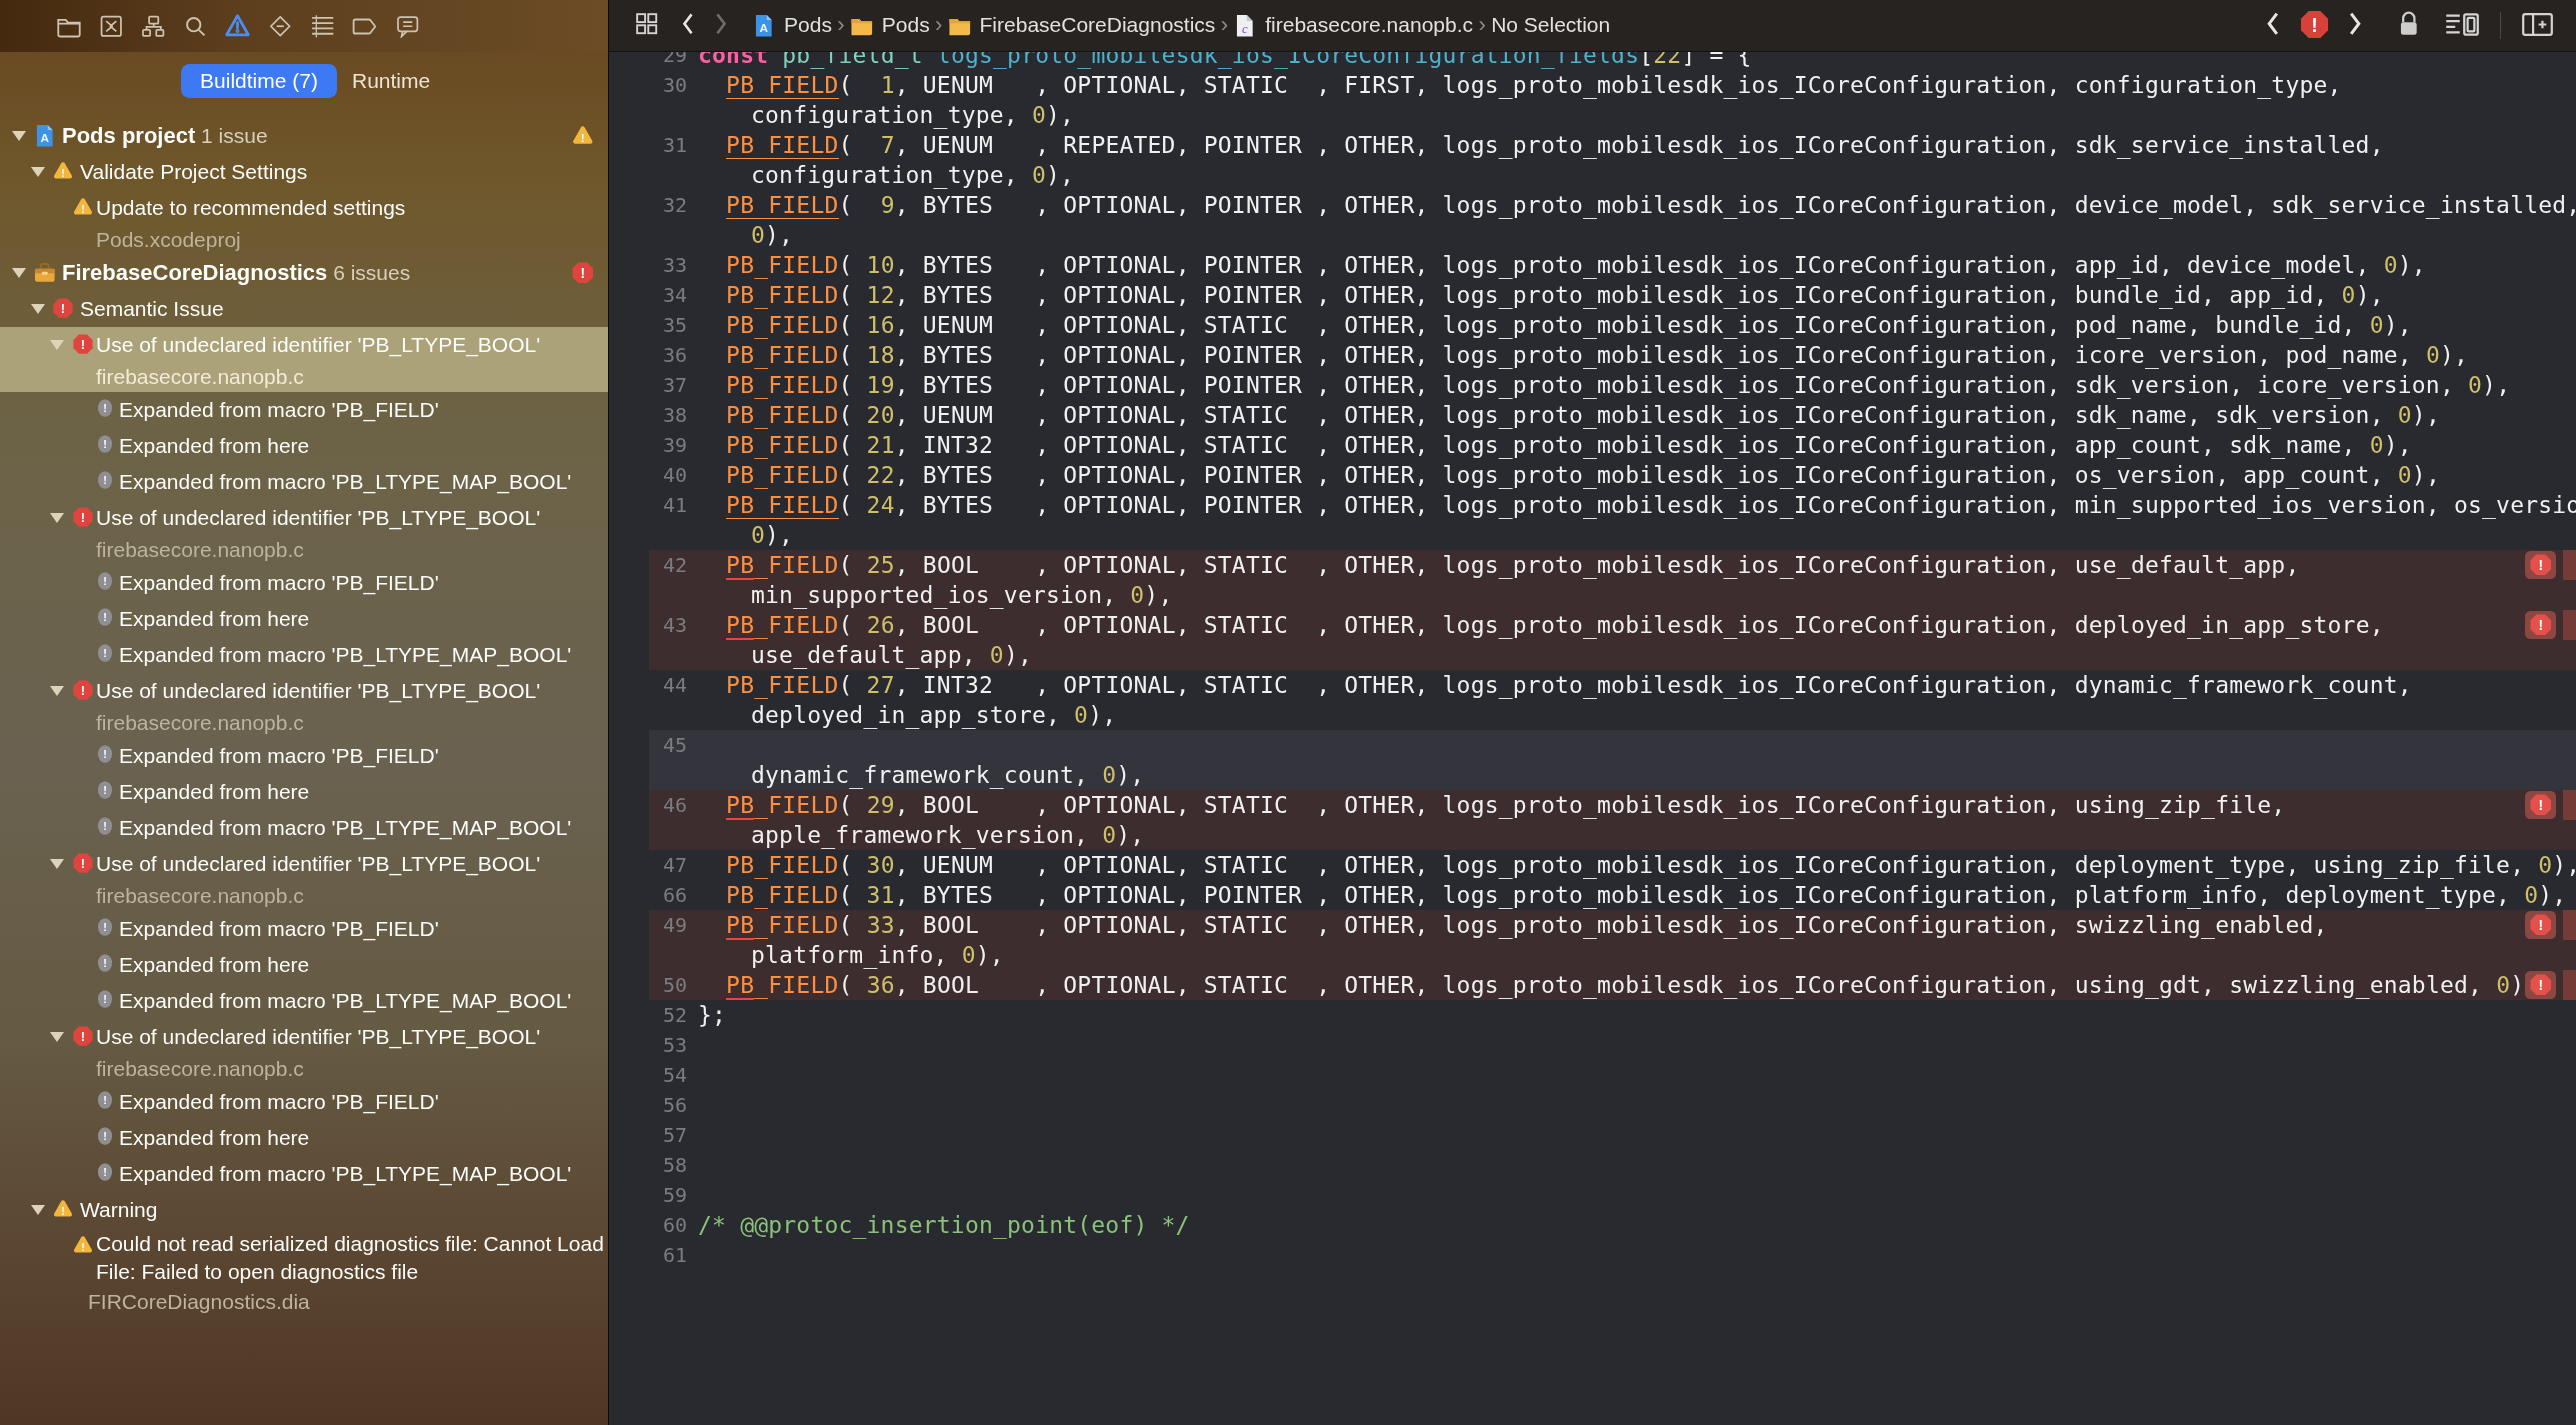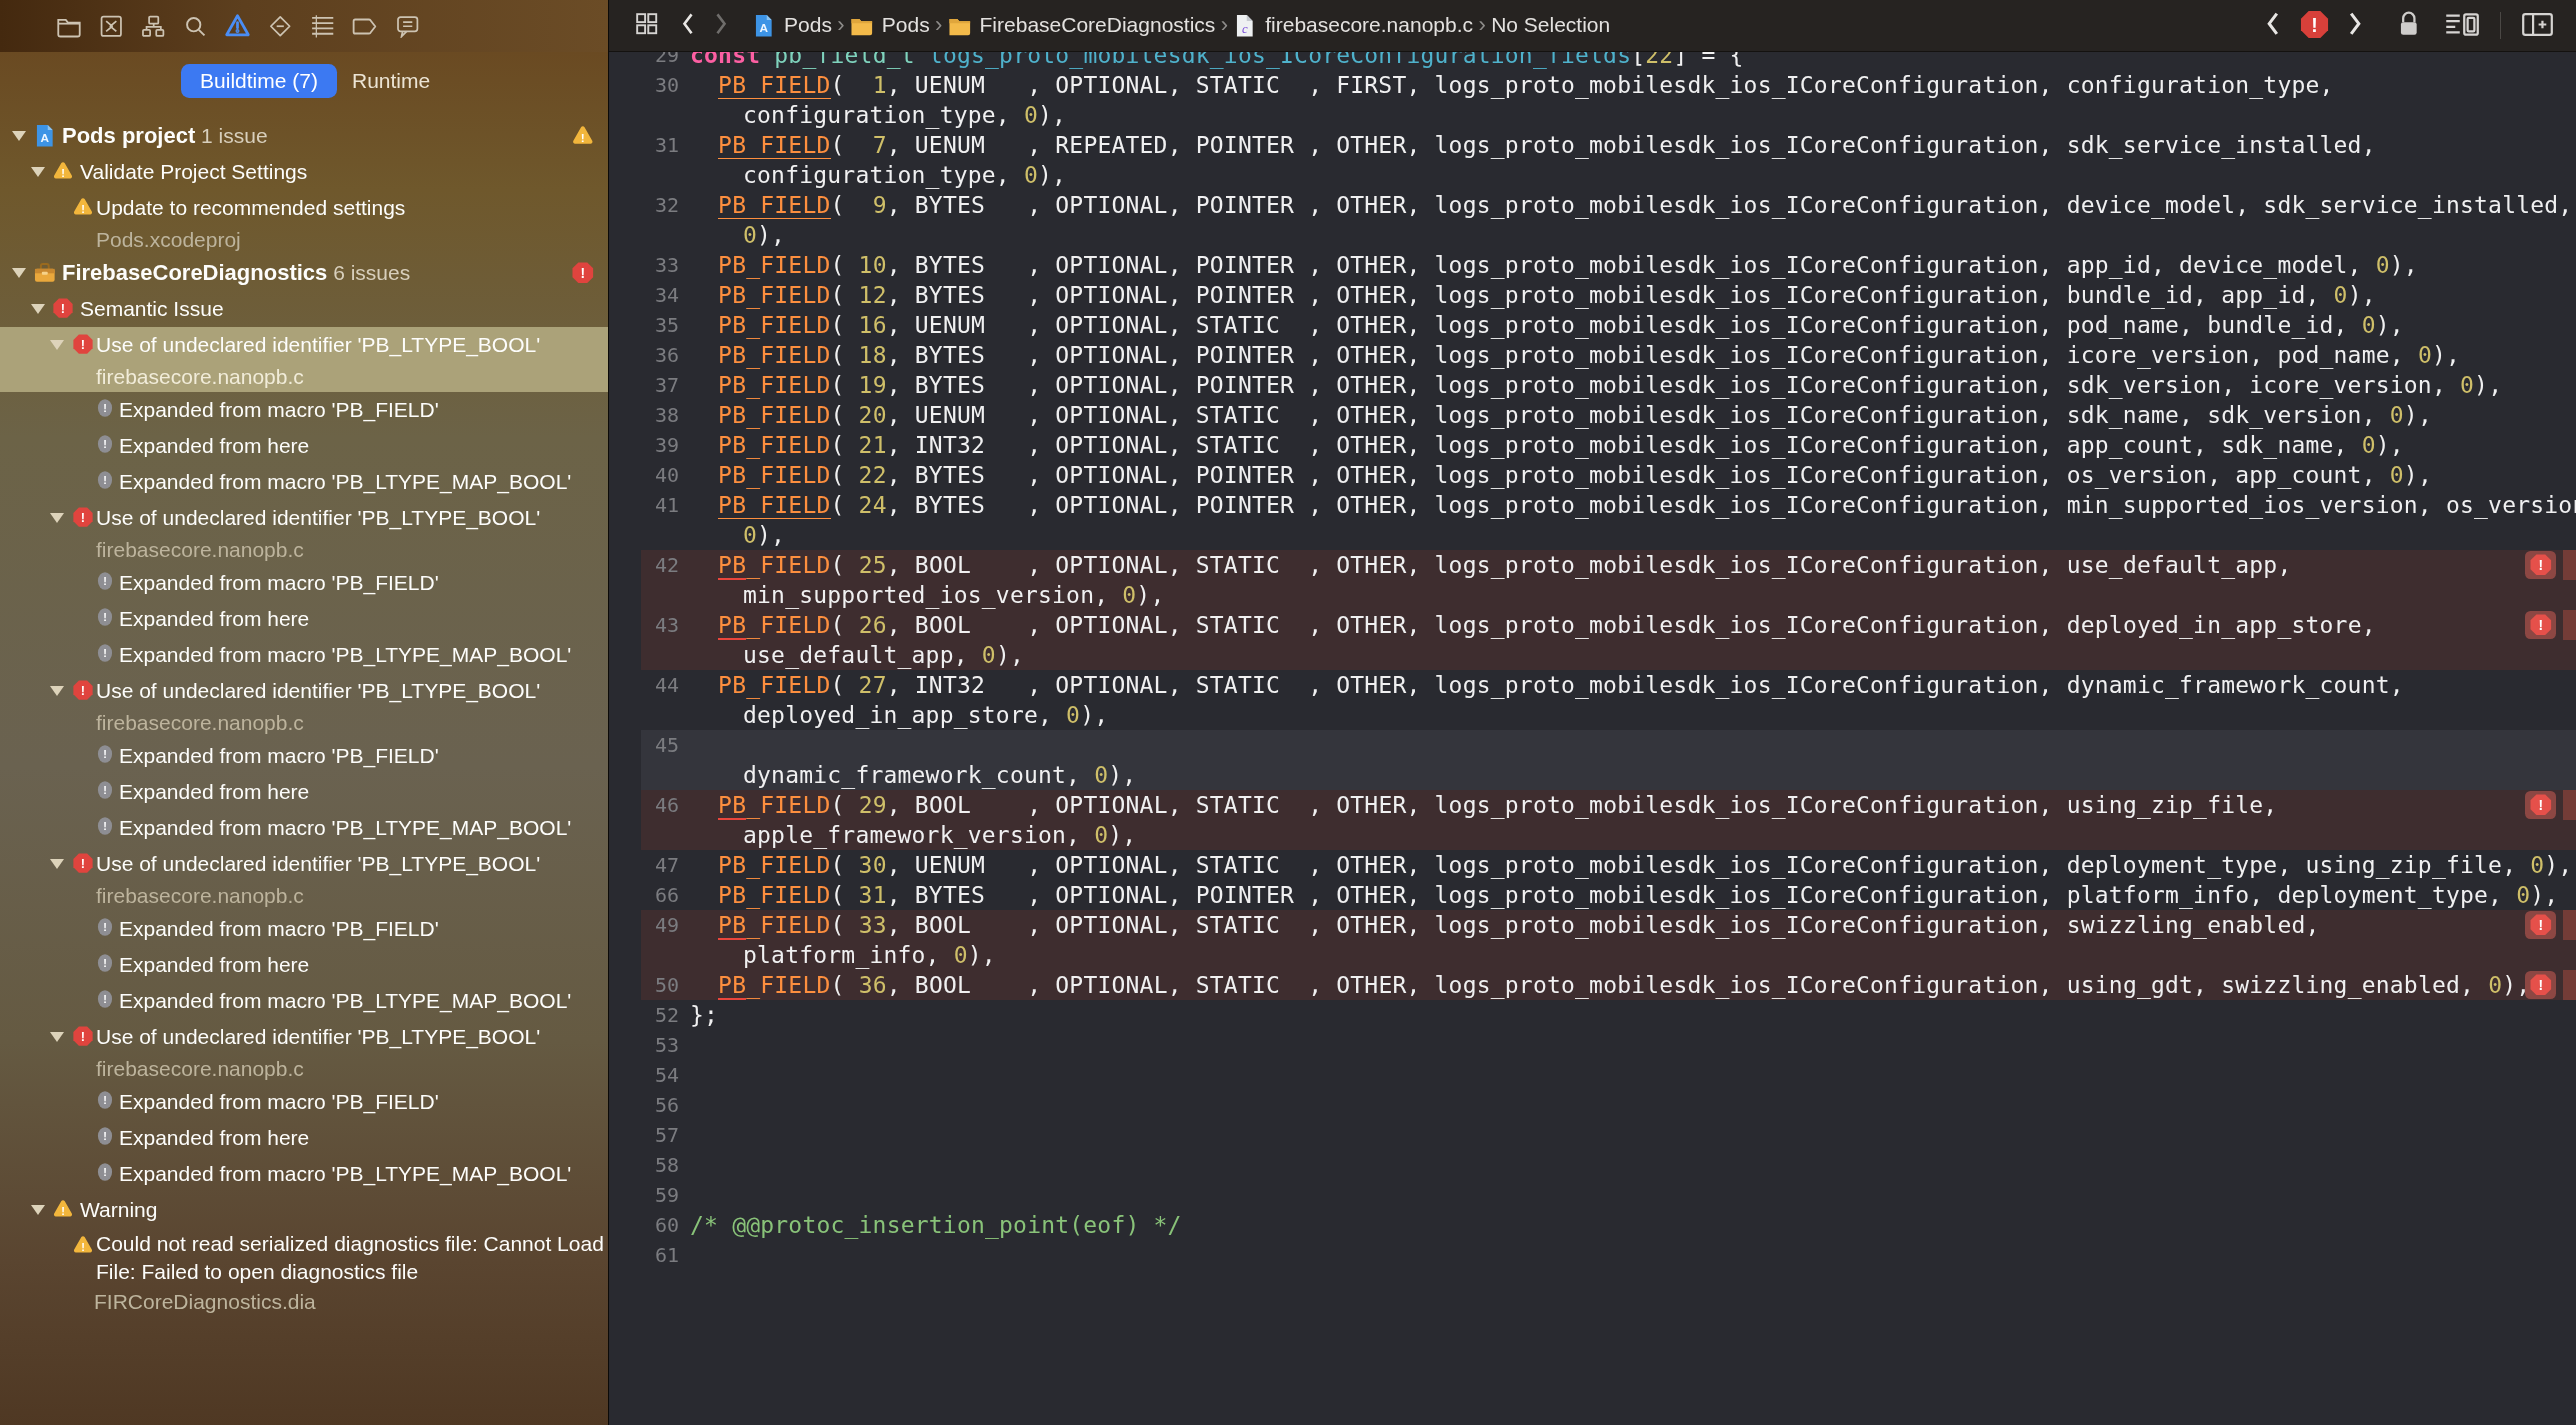--- a/index.html
+++ b/index.html
@@ -43,21 +43,21 @@
   .s-label b { font-size:22px; font-weight:bold; }
   .s-count { color:#d8cfbc; font-weight:normal; }
   .s-sub { position:absolute; top:34px; height:31px; line-height:31px; color:#bdb49d; font-size:21px; white-space:nowrap; }
   .sel .s-sub { color:#f1ecd9; }
   .s-badge { position:absolute; left:571px; top:6.3px; }
   .s-wraplabel { position:absolute; top:1.8px; width:508px; line-height:28px; color:#fdfdfb; font-size:21px; }
   .s-sub2 { position:absolute; top:58px; height:31px; line-height:31px; color:#bdb49d; font-size:21px; }
 
   
   #editor { position:absolute; left:609px; top:52px; right:0; bottom:0; overflow:hidden; background:#292a30; }
-  #code { position:absolute; left:0; top:-11.8px; right:0;padding-left:32px; }
+  #code { position:absolute; left:8px; top:-11.8px; right:0;padding-left:32px; }
   .crow { position:relative; height:30px; width:100%; }
   .crow.err { background:#3e2d2f; }
   .crow.cur { background:#34353c; }
   .lnum { position:absolute; left:0; top:0; width:38px; text-align:right; color:#7b7c80;
     font-family:"DejaVu Sans Mono",monospace; font-size:20px; line-height:30px; }
   .ctext { position:absolute; left:49px; top:0; white-space:pre; color:#f0f0f1;
     font-family:"DejaVu Sans Mono",monospace; font-size:23px; letter-spacing:0.2px; line-height:30px; }
   .ctext.cont { left:102px; }
   .tok-kw { color:#fc5fa3; font-weight:bold; }
   .tok-type { color:#7fd3bd; }
@@ -498,21 +498,21 @@
           <span class="s-label" style="left:80px">Warning</span>
         </div>
         <div class="srow h100">
           <span class="s-ico" style="left:72px">
             <svg width="22" height="22" viewBox="0 0 24 24">
               <path d="M10.2 3.4c.8-1.4 2.8-1.4 3.6 0l7.8 13.6c.8 1.4-.2 3.2-1.8 3.2H4.2c-1.6 0-2.6-1.8-1.8-3.2z" fill="#f2b63c"></path>
               <text x="12" y="18" font-size="12" font-weight="bold" fill="#fff" text-anchor="middle" font-family="sans-serif">!</text>
             </svg>
           </span>
           <span class="s-wraplabel" style="left:96px">Could not read serialized diagnostics file: Cannot Load File: Failed to open diagnostics file</span>
-          <span class="s-sub2" style="left:94px">FIRCoreDiagnostics.dia</span>
+          <span class="s-sub2" style="left:88px">FIRCoreDiagnostics.dia</span>
         </div>
       </div>
   </div>
   <div id="vdiv"></div>
 
   <div id="editor">
     <div id="code">
         <div class="crow">
           <span class="lnum">29</span>
           <span class="ctext"><span class="tok-kw">const</span> <span class="tok-type">pb_field_t</span> <span class="tok-decl">logs_proto_mobilesdk_ios_ICoreConfiguration_fields</span>[<span class="tok-num">22</span>] = {</span>

